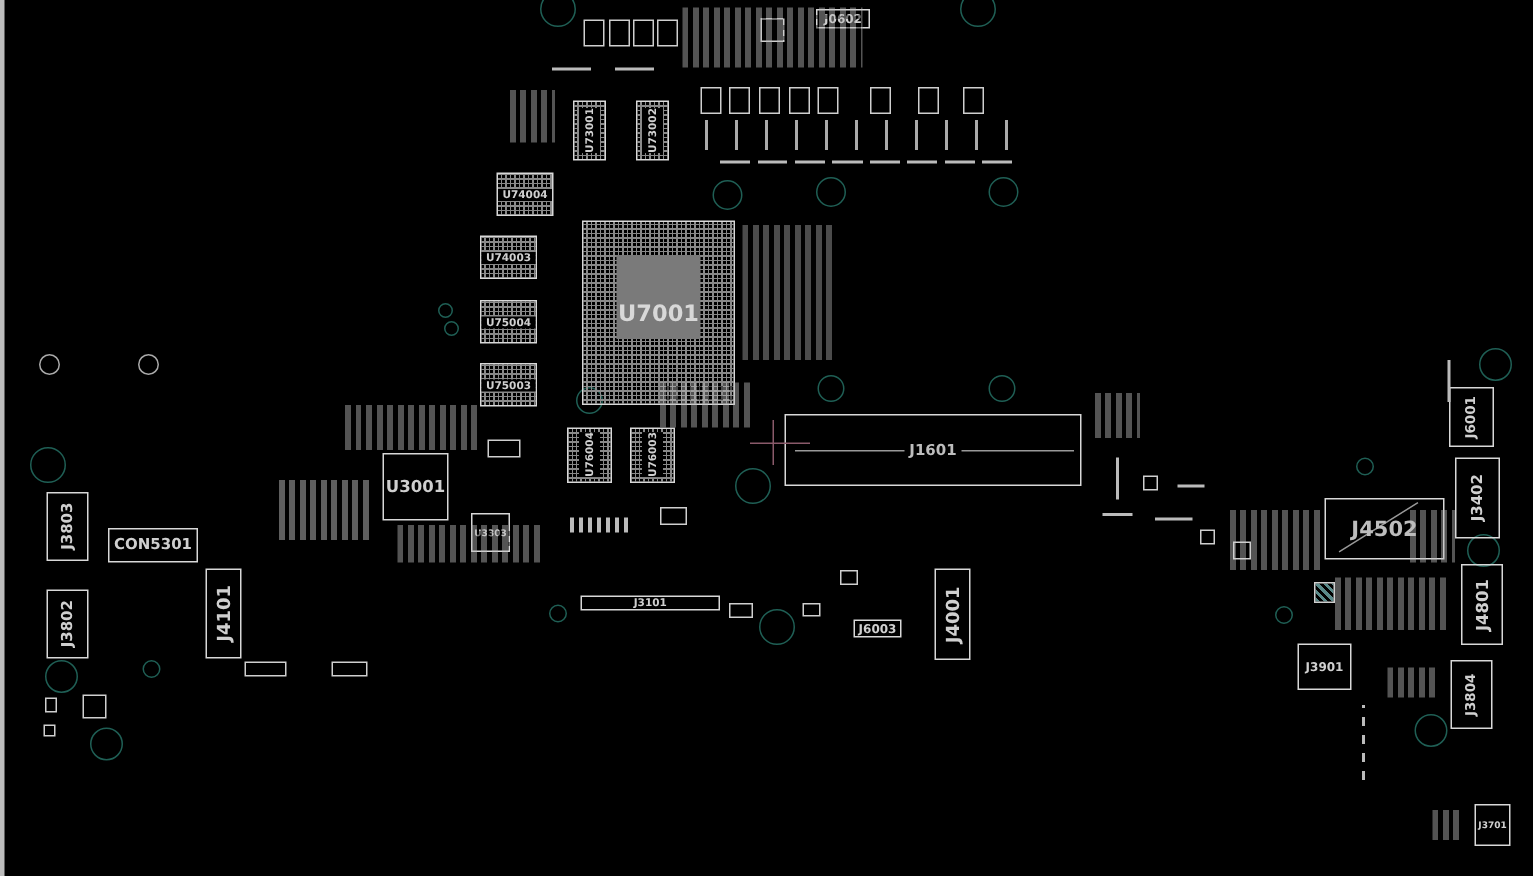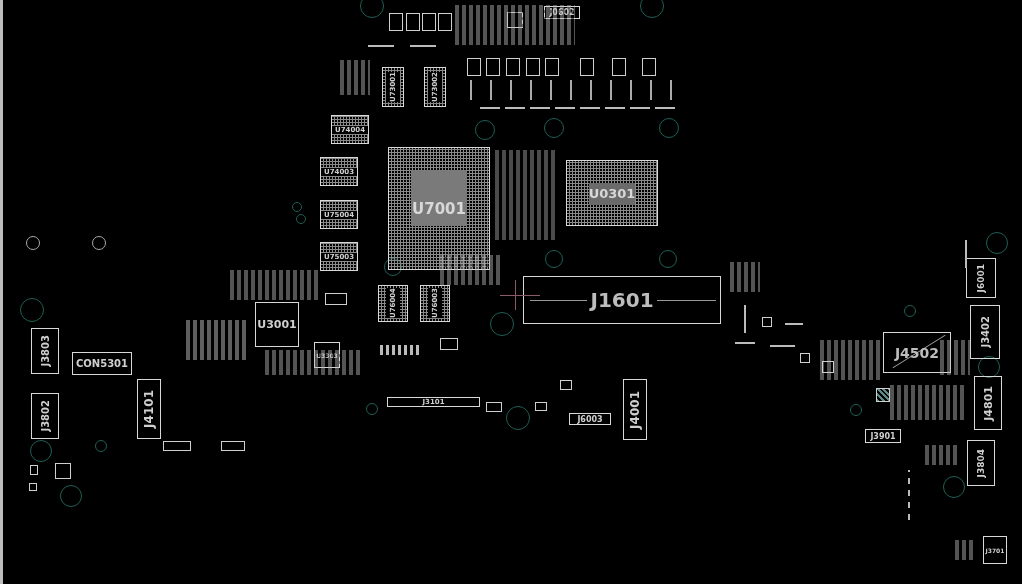--- a/index.html
+++ b/index.html
@@ -90,28 +90,24 @@
     </div>
   <div class="comp grid" style="left:420px;top:285px;width:30px;height:37px">
       <span class="lbl vert" style="font-size:7px">U76003</span>
     </div>
 
   <div class="comp grid" style="left:388px;top:147px;width:102px;height:123px">
     <div style="position:absolute;left:22px;top:22px;width:56px;height:56px;background:#7a7a7a"></div>
     <span style="position:relative;font-size:15px;color:#d8d8d8">U7001</span>
   </div>
 
-  <div class="comp grid" style="left:566px;top:160px;width:92px;height:66px">
-    <div style="position:absolute;left:22px;top:22px;width:46px;height:22px;background:#6a6a6a"></div>
-    <span style="position:relative;font-size:13px;color:#d8d8d8">U0301</span>
-  </div>
 
   <div class="comp" style="left:523px;top:276px;width:198px;height:48px">
     <div class="bar" style="left:6px;top:23px;width:186px;height:1px;background:#999"></div>
-    <span class="big" style="position:relative;background:#000;padding:0 3px;font-size:20px">J1601</span>
+    <span class="big" style="position:relative;background:#000;padding:0 3px;font-size:10px">J1601</span>
   </div>
   <div class="bar" style="left:500px;top:295px;width:40px;height:1px;background:#8a5a6a"></div>
   <div class="bar" style="left:515px;top:280px;width:1px;height:30px;background:#8a5a6a"></div>
 
   <div class="comp" style="left:255px;top:302px;width:44px;height:45px">
       <span style="font-size:11px">U3001</span>
     </div>
   <div class="comp" style="left:314px;top:342px;width:26px;height:26px;font-size:6px">
       <span>U3303</span>
     </div>
@@ -126,21 +122,21 @@
   <div class="smd" style="left:486px;top:402px;width:16px;height:10px"></div>
   <div class="smd" style="left:535px;top:402px;width:12px;height:9px"></div>
   <div class="smd" style="left:560px;top:380px;width:12px;height:10px"></div>
   <div class="smd" style="left:440px;top:338px;width:18px;height:12px"></div>
   <div class="smd" style="left:380px;top:345px;width:40px;height:10px;border:none;background:repeating-linear-gradient(90deg,#bbb 0 3px,transparent 3px 6px)"></div>
   <div class="smd" style="left:440px;top:255px;width:60px;height:30px;border:none;background:repeating-linear-gradient(90deg,#bbb 0 4px,transparent 4px 7px),repeating-linear-gradient(0deg,transparent 0 4px,#000 4px 7px);opacity:.45"></div>
   <div class="smd" style="left:495px;top:150px;width:60px;height:90px;border:none;background:repeating-linear-gradient(90deg,#bbb 0 4px,transparent 4px 7px),repeating-linear-gradient(0deg,transparent 0 4px,#000 4px 7px);opacity:.4"></div>
   <div class="smd" style="left:340px;top:60px;width:30px;height:35px;border:none;background:repeating-linear-gradient(90deg,#bbb 0 4px,transparent 4px 7px),repeating-linear-gradient(0deg,transparent 0 4px,#000 4px 7px);opacity:.45"></div>
   <div class="smd" style="left:455px;top:5px;width:120px;height:40px;border:none;background:repeating-linear-gradient(90deg,#bbb 0 4px,transparent 4px 7px),repeating-linear-gradient(0deg,transparent 0 4px,#000 4px 7px);opacity:.45"></div>
 
-  <div class="comp" style="left:569px;top:413px;width:42px;height:12px;font-size:8px">
+  <div class="comp" style="left:569px;top:413px;width:32px;height:12px;font-size:8px">
       <span>J6003</span>
     </div>
   <div class="comp" style="left:623px;top:379px;width:24px;height:61px">
       <span class="vert" style="font-size:12px">J4001</span>
     </div>
 
   <div class="comp" style="left:31px;top:328px;width:28px;height:46px">
       <span class="vert" style="font-size:10px">J3803</span>
     </div>
   <div class="comp" style="left:31px;top:393px;width:28px;height:46px">
@@ -151,34 +147,34 @@
     </div>
   <div class="comp" style="left:137px;top:379px;width:24px;height:60px">
       <span class="vert" style="font-size:12px">J4101</span>
     </div>
   <div class="smd" style="left:163px;top:441px;width:28px;height:10px"></div>
   <div class="smd" style="left:221px;top:441px;width:24px;height:10px"></div>
   <div class="smd" style="left:55px;top:463px;width:16px;height:16px"></div>
   <div class="smd" style="left:30px;top:465px;width:8px;height:10px"></div>
   <div class="smd" style="left:29px;top:483px;width:8px;height:8px"></div>
 
-  <div class="comp" style="left:883px;top:332px;width:68px;height:41px">
+  <div class="comp" style="left:883px;top:332px;width:80px;height:41px">
     <div style="position:absolute;left:4px;top:18px;width:62px;height:1px;background:#999;transform:rotate(-32deg)"></div>
     <span style="position:relative;font-size:14px;color:#bdbdbd">J4502</span>
   </div>
   <div class="comp" style="left:966px;top:258px;width:30px;height:40px">
       <span class="vert" style="font-size:9px">J6001</span>
     </div>
   <div class="comp" style="left:970px;top:305px;width:30px;height:54px">
       <span class="vert" style="font-size:10px">J3402</span>
     </div>
   <div class="comp" style="left:974px;top:376px;width:28px;height:54px">
       <span class="vert" style="font-size:11px">J4801</span>
     </div>
-  <div class="comp" style="left:865px;top:429px;width:36px;height:14px;font-size:8px">
+  <div class="comp" style="left:865px;top:429px;width:36px;height:31px;font-size:8px">
       <span>J3901</span>
     </div>
   <div class="comp" style="left:967px;top:440px;width:28px;height:46px">
       <span class="vert" style="font-size:9px">J3804</span>
     </div>
   <div class="comp" style="left:983px;top:536px;width:24px;height:28px;font-size:6px">
       <span>J3701</span>
     </div>
   <div class="smd" style="left:876px;top:388px;width:14px;height:14px;background:repeating-linear-gradient(45deg,#5a8a8a 0 2px,transparent 2px 4px)"></div>
   <div class="smd" style="left:940px;top:340px;width:30px;height:35px;border:none;background:repeating-linear-gradient(90deg,#bbb 0 4px,transparent 4px 7px),repeating-linear-gradient(0deg,transparent 0 4px,#000 4px 7px);opacity:.45"></div>

